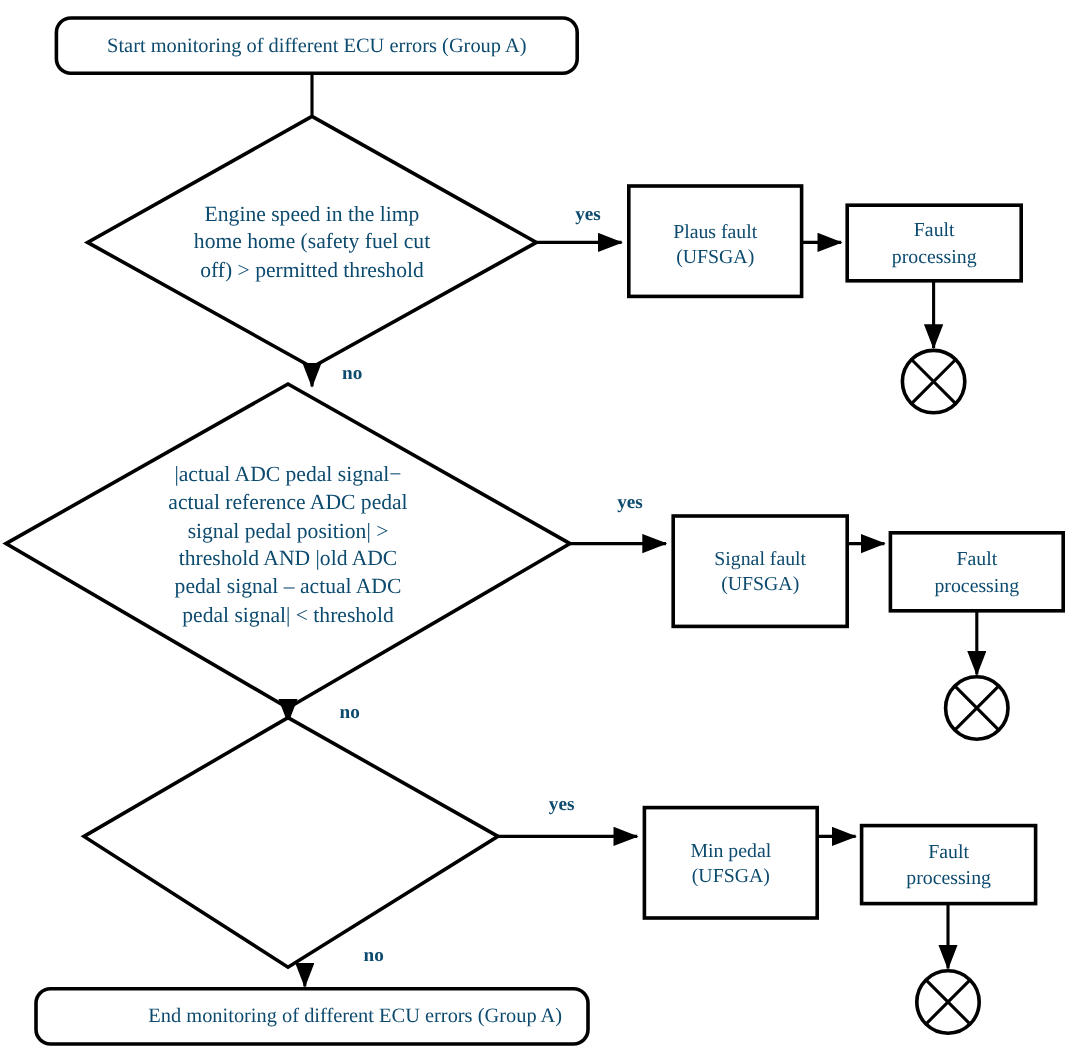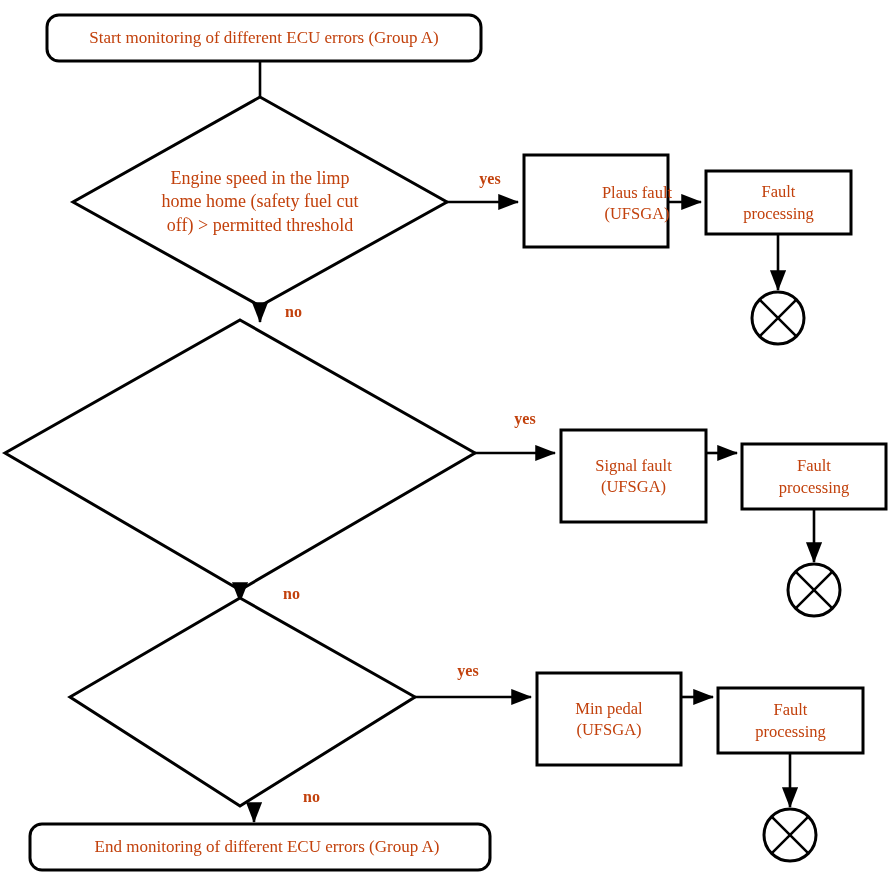--- a/index.html
+++ b/index.html
@@ -35,21 +35,21 @@
     stroke-width: 2.6;
     fill: none;
   }
   .cross-line {
     stroke: #000000;
     stroke-width: 2.6;
     fill: none;
   }
   .lbl {
     position: absolute;
-    color: #c2410c;
+    color: #0c4a6e;
     font-family: "Liberation Serif", "DejaVu Serif", serif;
     white-space: pre-line;
     text-align: center;
     line-height: 1.22;
     pointer-events: none;
   }
   .term-label {
     font-size: 17px;
     line-height: 1.2;
   }
@@ -132,38 +132,44 @@
 
   <div class="lbl term-label center-block" style="left:47px; top:15px; width:434px; height:46px;">Start monitoring of different ECU errors (Group A)</div>
 
   <div class="lbl diamond-label center-block" style="left:135px; top:160px; width:250px; height:84px;">Engine speed in the limp
 home home (safety fuel cut
 off) &gt; permitted threshold</div>
 
   <div class="lbl edge-label" style="left:470px; top:170px; width:40px;">yes</div>
   <div class="lbl edge-label" style="left:285px; top:303px; width:40px; text-align:left;">no</div>
 
+  <div class="lbl diamond-label center-block" style="left:108px; top:373px; width:264px; height:162px;">|actual ADC pedal signal−
+actual reference ADC pedal
+signal pedal position| &gt;
+threshold AND |old ADC
+pedal signal – actual ADC
+pedal signal| &lt; threshold</div>
 
   <div class="lbl edge-label" style="left:505px; top:410px; width:40px;">yes</div>
   <div class="lbl edge-label" style="left:283px; top:585px; width:40px; text-align:left;">no</div>
 
 
   <div class="lbl edge-label" style="left:448px; top:662px; width:40px;">yes</div>
   <div class="lbl edge-label" style="left:303px; top:788px; width:40px; text-align:left;">no</div>
 
-  <div class="lbl box-label center-block" style="left:524px; top:155px; width:144px; height:96px;padding-left:41px;">Plaus fault
+  <div class="lbl box-label center-block" style="left:524px; top:155px; width:144px; height:96px;">Plaus fault
 (UFSGA)</div>
   <div class="lbl box-label center-block" style="left:706px; top:171px; width:145px; height:63px;">Fault
 processing</div>
 
   <div class="lbl box-label center-block" style="left:561px; top:430px; width:145px; height:92px;border-radius:29px;">Signal fault
 (UFSGA)</div>
   <div class="lbl box-label center-block" style="left:742px; top:444px; width:144px; height:65px;">Fault
 processing</div>
 
   <div class="lbl box-label center-block" style="left:537px; top:673px; width:144px; height:92px;">Min pedal
 (UFSGA)</div>
   <div class="lbl box-label center-block" style="left:718px; top:688px; width:145px; height:65px;">Fault
 processing</div>
 
-  <div class="lbl term-label center-block" style="left:18px; top:824px; width:460px; height:46px;padding-left:19px;">End monitoring of different ECU errors (Group A)</div>
+  <div class="lbl term-label center-block" style="left:47px; top:824px; width:460px; height:46px;padding-left:19px;">End monitoring of different ECU errors (Group A)</div>
 
 </div>
 
 </body></html>

